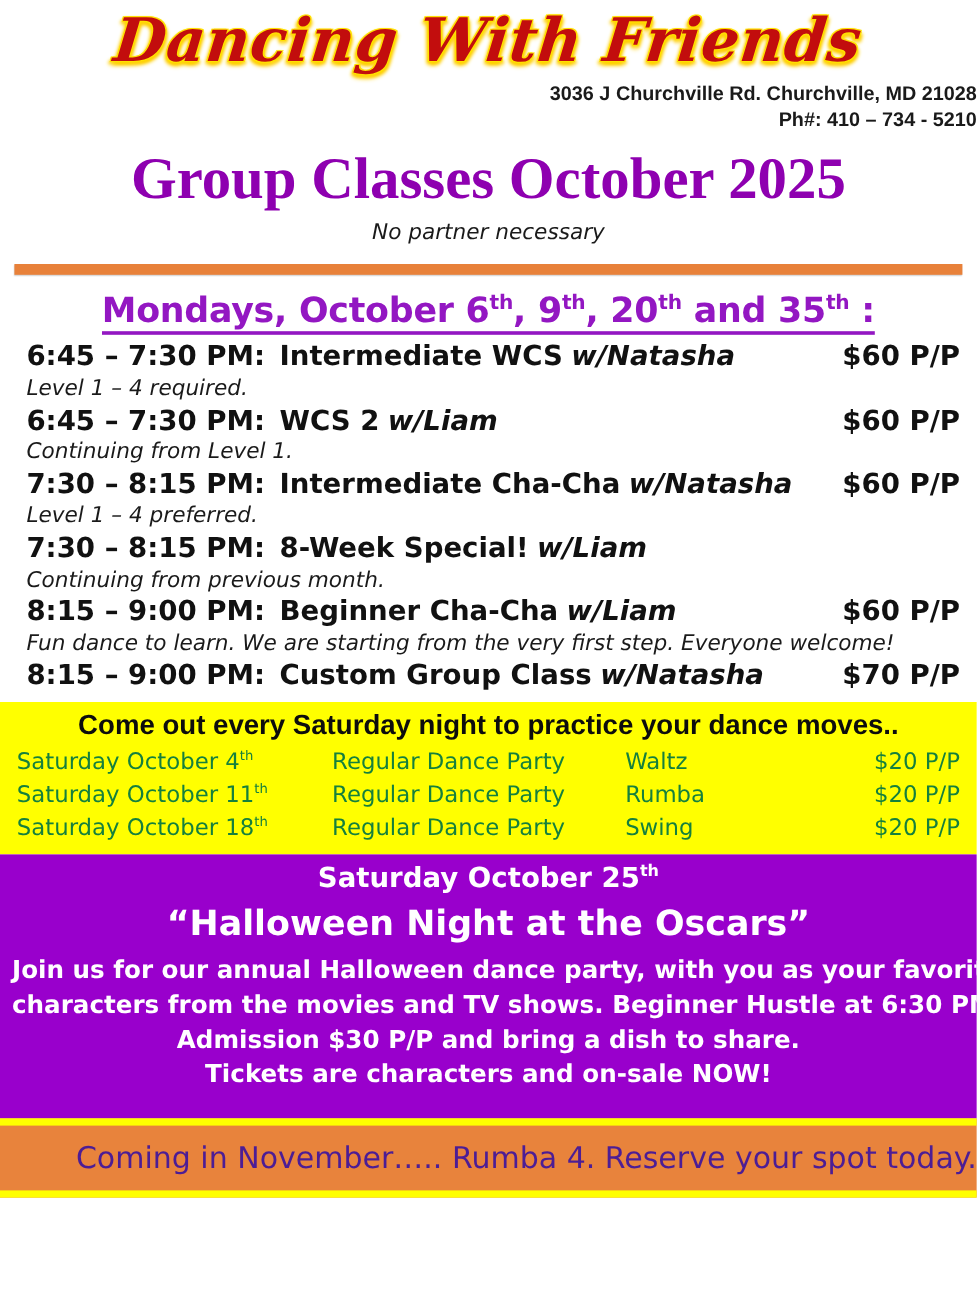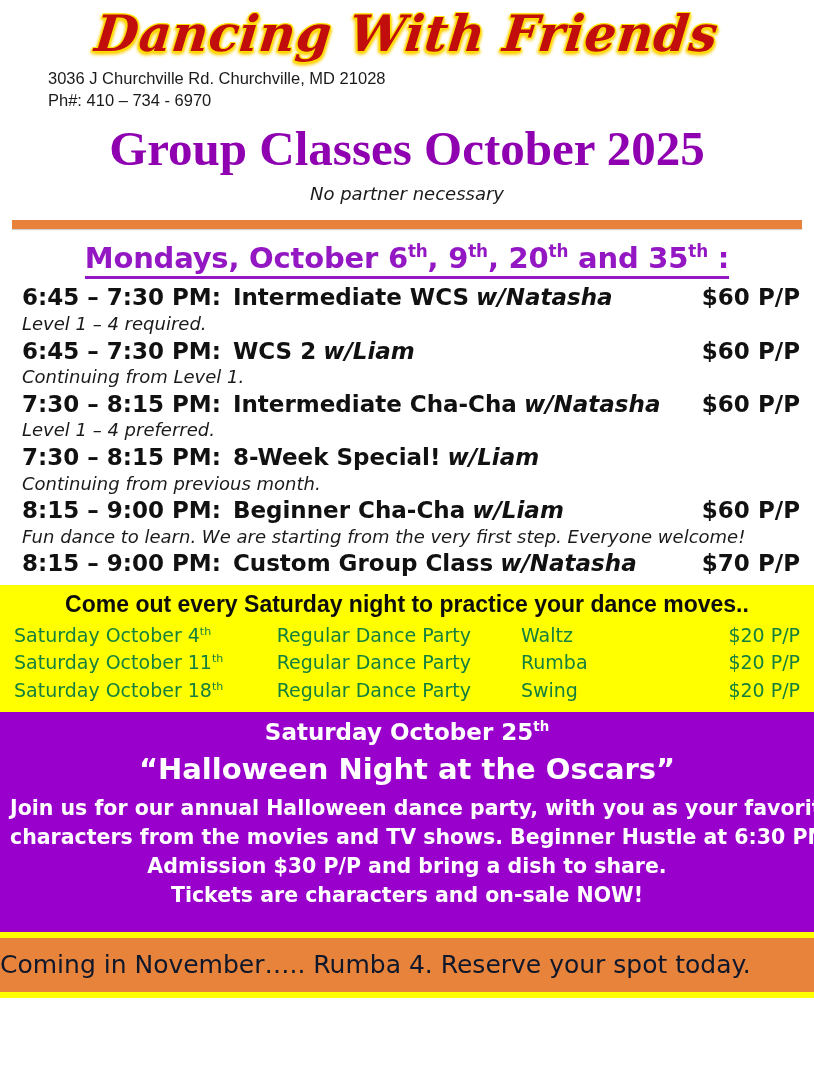--- a/index.html
+++ b/index.html
@@ -33,28 +33,27 @@
        1px 1px 0 #ffe000,
       -1px 1px 0 #ffe000,
        1px -1px 0 #ffe000,
       -1px -1px 0 #ffe000,
        2px 2px 3px #ffd000,
       -2px 2px 3px #ffd000,
        0 3px 4px #ffcc00;
     transform: skewX(-6deg);
   }
   .studio-address {
-    text-align: left;
+    text-align: right;
     font-family: "Liberation Sans", sans-serif;
-    font-weight: normal;
+    font-weight: bold;
     font-size: 16.5px;
     line-height: 1.35;
     color: #1a1a1a;
     margin-top: 6px;
-    margin-left: 48px;
   }
 
   
   .main-title {
     text-align: center;
     font-family: "Liberation Serif", "DejaVu Serif", serif;
     font-weight: bold;
     font-size: 49px;
     color: #8e00b0;
     line-height: 1.08;
@@ -193,36 +192,36 @@
     line-height: 1.42;
     margin-top: 5px;
   }
   .hw-body div { white-space: nowrap; }
 
   
   .footer-band {
     background: #e8833c;
     border-top: 6px solid #ffff00;
     border-bottom: 6px solid #ffff00;
-    text-align: left;
+    text-align: right;
     padding: 12px 0 13px 0;
     font-family: "DejaVu Sans", sans-serif;
     font-size: 25px;
-    color: #0f172a;
+    color: #4c1d95;
     white-space: nowrap;
   }
 </style>
 </head>
 <body>
 
 <div class="studio-logo">Dancing With Friends</div>
 
 <div class="studio-address">
   <div>3036 J Churchville Rd. Churchville, MD 21028</div>
-  <div>Ph#: 410 – 734 - 6970</div>
+  <div>Ph#: 410 – 734 - 5210</div>
 </div>
 
 <div class="main-title">Group Classes October 2025</div>
 <div class="subtitle">No partner necessary</div>
 
 <div class="orange-rule"></div>
 
 <div class="monday-heading">
   <span class="u"><span>Mondays, October 6</span><sup>th</sup><span>, 9</span><sup>th</sup><span>, 20</span><sup>th</sup><span> and 35</span><sup>th</sup><span> :</span></span>
 </div>

